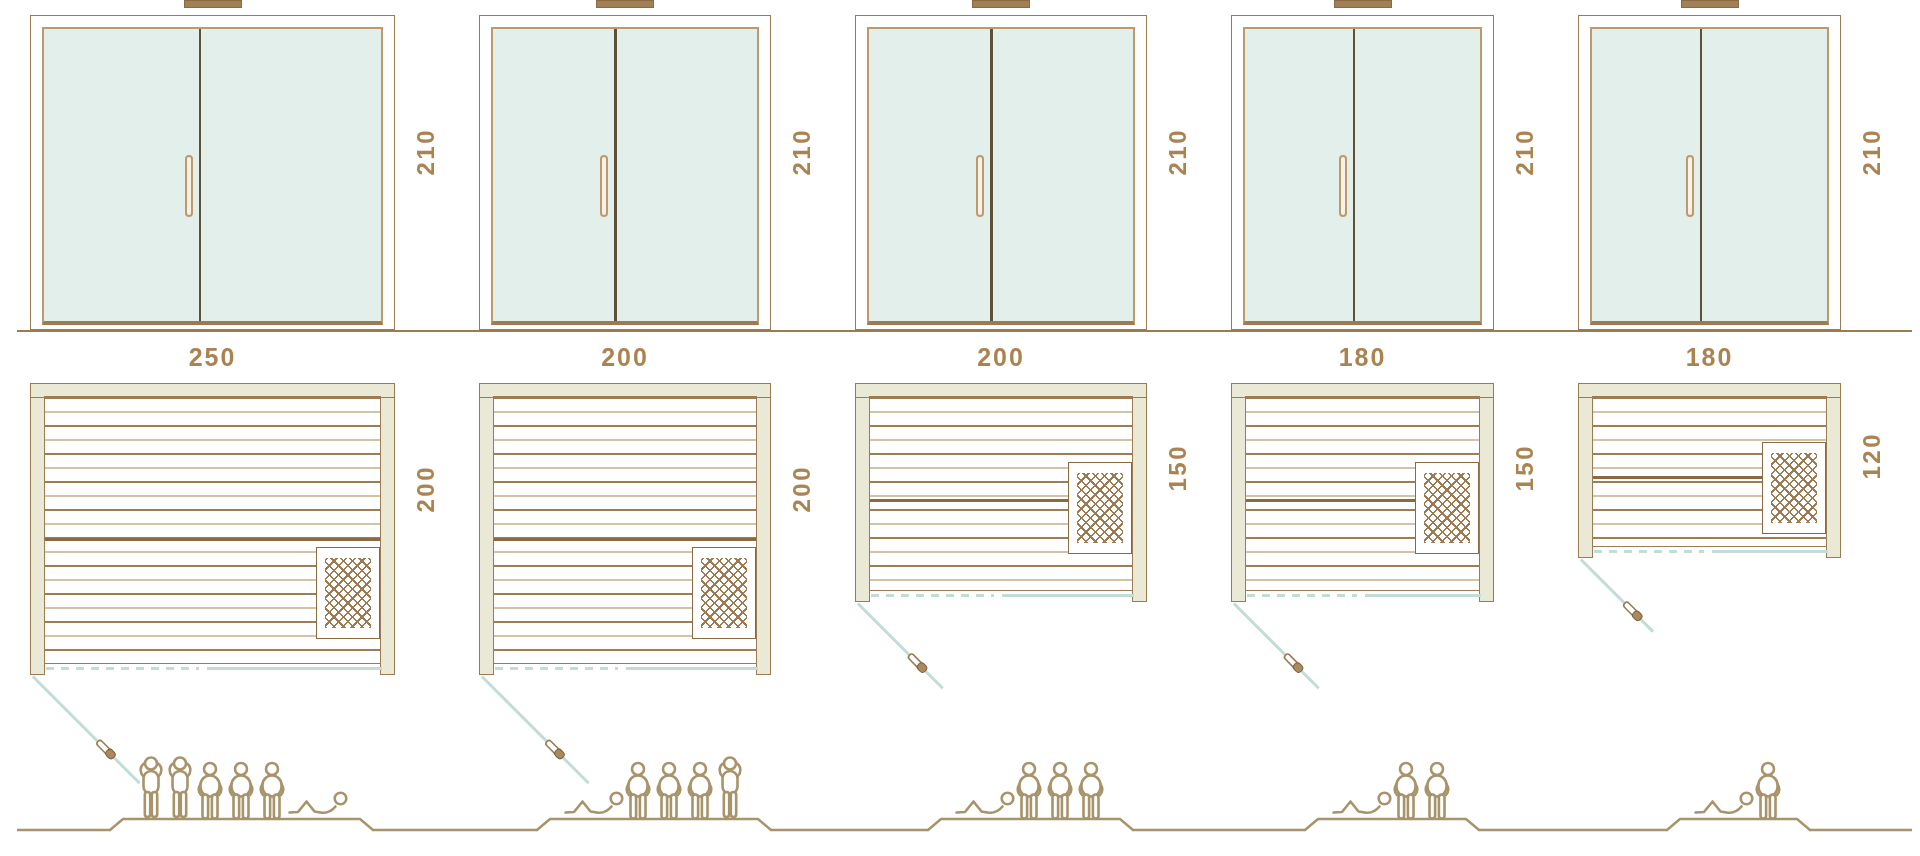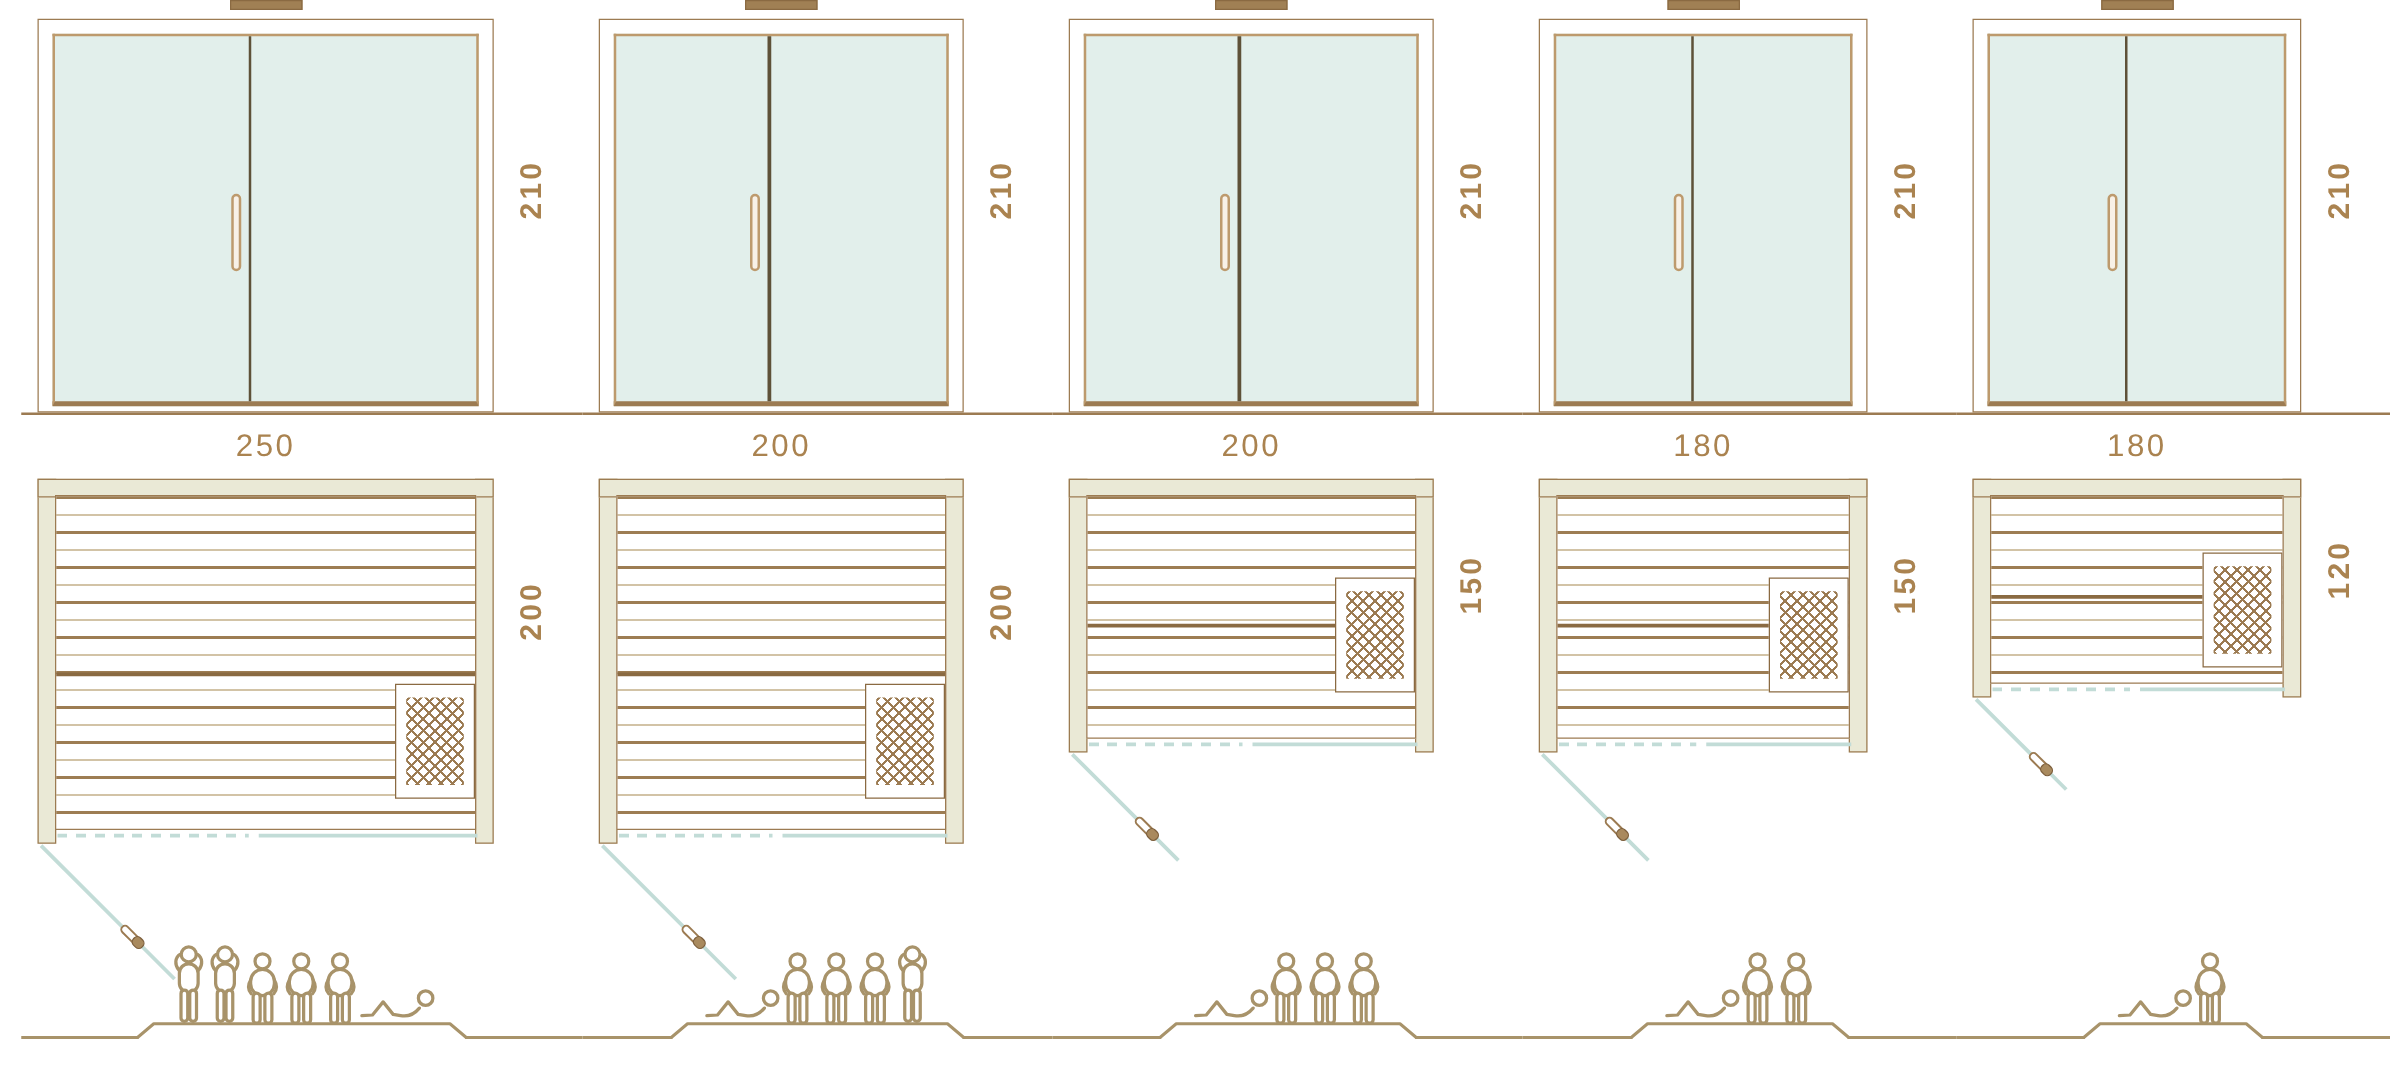--- a/index.html
+++ b/index.html
@@ -11,21 +11,21 @@
   .elev{position:relative;height:332px;}
   .cap{position:absolute;top:0;width:58px;height:8px;background:#a08054;border:1.5px solid #8a6a42;box-sizing:border-box;}
   .door{position:absolute;top:15px;left:0;height:315px;background:#fff;border:1.6px solid #9c7b52;box-sizing:border-box;padding:11px 11px 4px 11px;}
   .glass-unit{position:relative;width:100%;height:100%;background:#e2efeb;border:2px solid #bd9a6d;border-bottom:4px solid #9c7b52;box-sizing:border-box;}
   .divider{position:absolute;top:0;bottom:0;left:46%;width:2.2px;background:#5e5138;}
   .handle-elev{position:absolute;left:calc(46% - 14px);top:43%;width:8px;height:62px;background:#f8f1e7;border:2px solid #bd9a6d;border-radius:4px;box-sizing:border-box;}
   .ground{position:absolute;bottom:0;left:-13px;right:-13px;height:2.2px;background:#9c7b52;}
 
   
   .vlabel{position:absolute;writing-mode:vertical-rl;transform:rotate(180deg);color:#aa8350;font-weight:bold;font-size:24px;letter-spacing:2.5px;}
-  .wlabel{height:51px;display:flex;align-items:center;justify-content:center;color:#aa8350;font-weight:normal;font-size:25px;letter-spacing:2px;}
+  .wlabel{height:51px;display:flex;align-items:center;justify-content:center;color:#aa8350;font-weight:bold;font-size:25px;letter-spacing:2px;}
 
   
   .plan-wrap{position:relative;}
   .plan{position:relative;box-sizing:border-box;}
   .band{position:absolute;background:#eae9d6;border:1.3px solid #9c7b52;box-sizing:border-box;}
   .band.top{top:0;left:0;right:0;height:15px;}
   .band.left{top:0;left:0;bottom:0;width:15px;}
   .band.right{top:0;right:0;bottom:0;width:15px;}
   .interior{position:absolute;top:13px;left:14px;right:14px;bottom:11px;border:1.3px solid #9c7b52;box-sizing:border-box;background:#fff;
     background-image:repeating-linear-gradient(180deg,#9d7d53 0 2px,rgba(0,0,0,0) 2px 14px,#d2c3a6 14px 16px,rgba(0,0,0,0) 16px 28px);}

